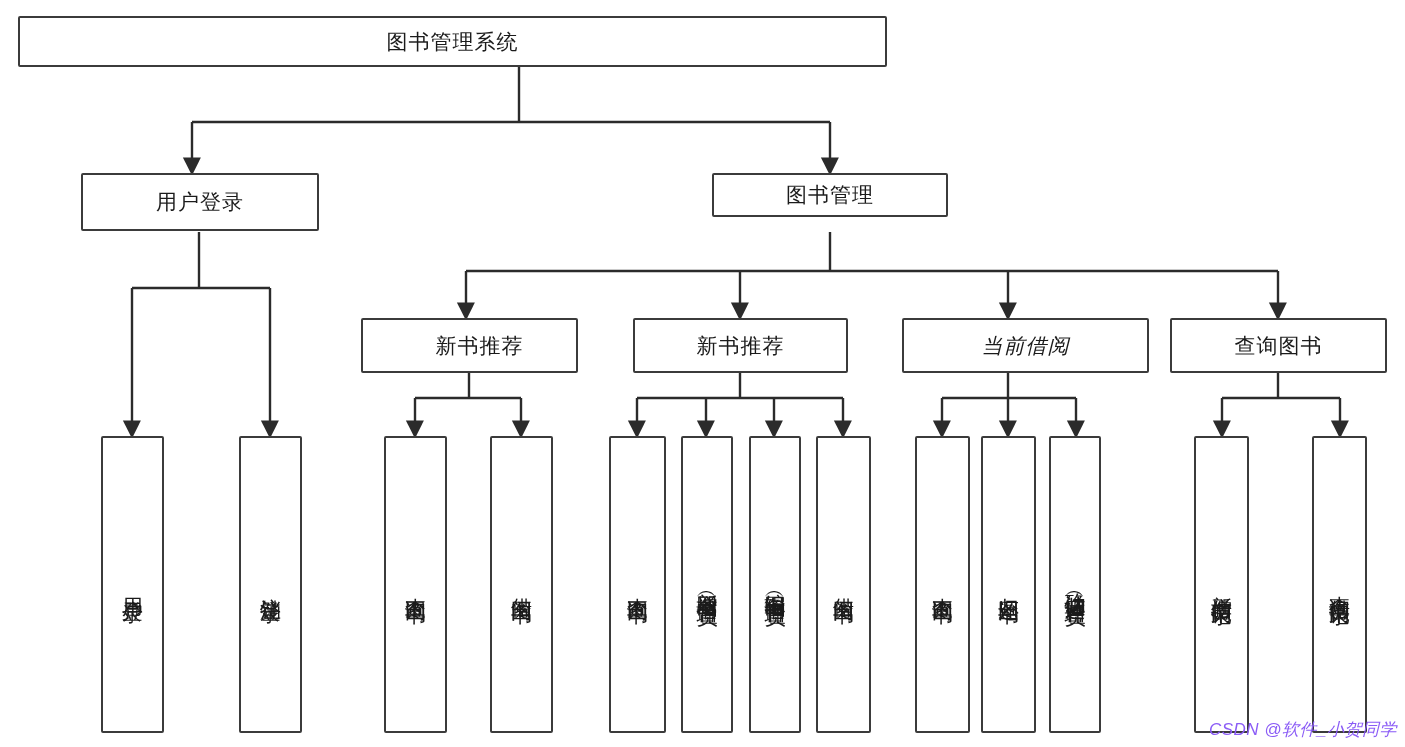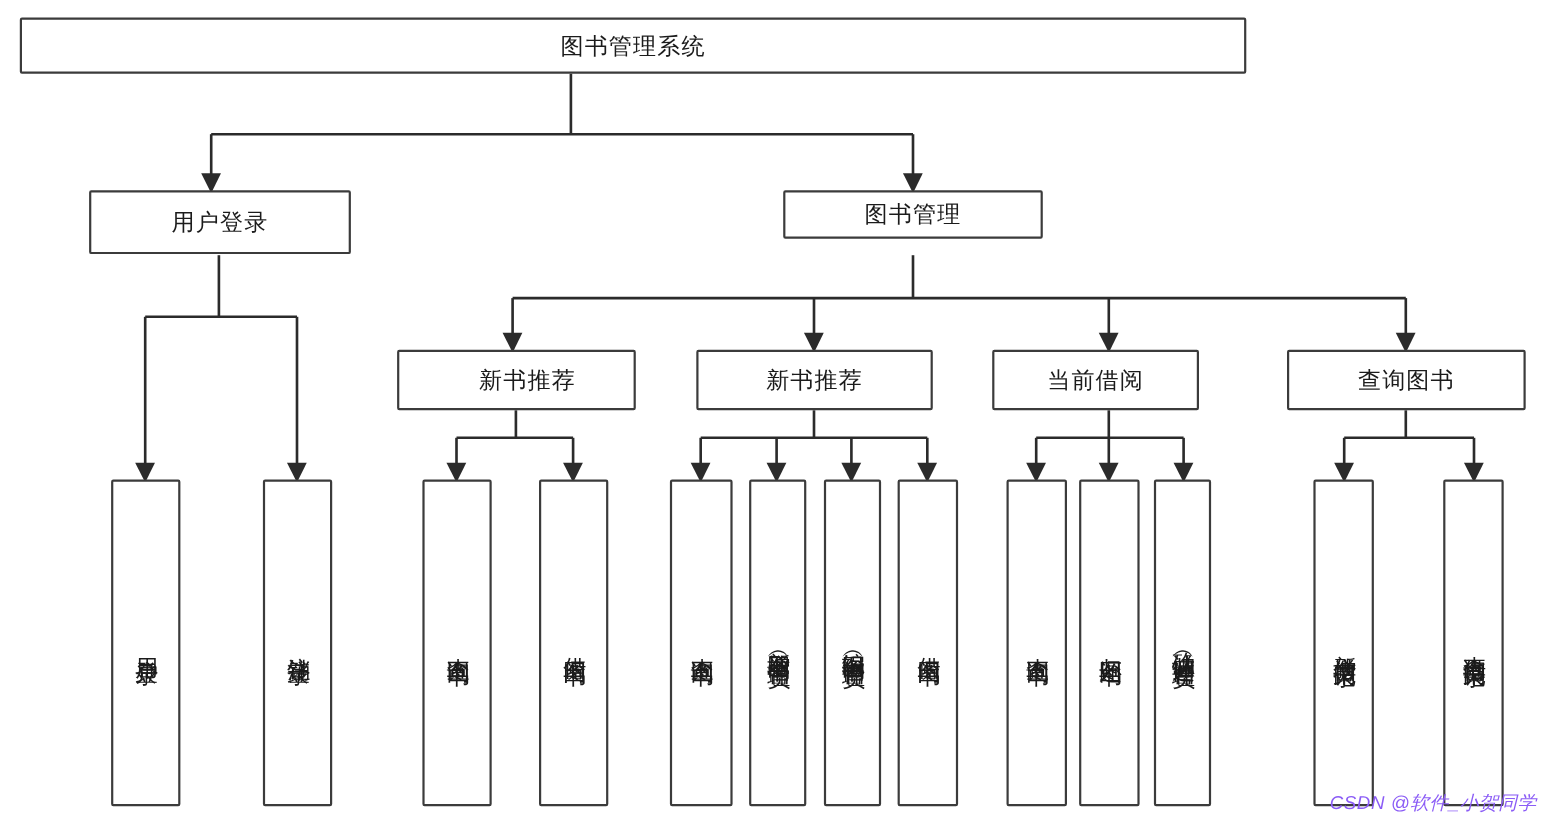--- a/index.html
+++ b/index.html
@@ -111,38 +111,38 @@
       <path d="M1008,398 L1008,429" marker-end="url(#arrow)"></path>
       <path d="M1076,398 L1076,429" marker-end="url(#arrow)"></path>
 
       <path d="M1278,373 L1278,398"></path>
       <path d="M1222,398 L1340,398"></path>
       <path d="M1222,398 L1222,429" marker-end="url(#arrow)"></path>
       <path d="M1340,398 L1340,429" marker-end="url(#arrow)"></path>
     </g>
   </svg>
 
-  <div class="node h" style="left:18px; top:16px; width:1115px; height:51px;">
+  <div class="node h" style="left:18px; top:16px; width:869px; height:51px;">
     <span>图书管理系统</span>
   </div>
 
   <div class="node h" style="left:81px; top:173px; width:238px; height:58px;">
     <span>用户登录</span>
   </div>
   <div class="node h" style="left:712px; top:173px; width:236px; height:44px;">
     <span>图书管理</span>
   </div>
 
   <div class="node h" style="left:361px; top:318px; width:217px; height:55px;padding-left:20px;">
     <span>新书推荐</span>
   </div>
   <div class="node h" style="left:633px; top:318px; width:215px; height:55px;">
     <span>新书推荐</span>
   </div>
-  <div class="node h" style="left:902px; top:318px; width:188px; height:55px;">
+  <div class="node h" style="left:902px; top:318px; width:247px; height:55px;font-style:italic;">
     <span>当前借阅</span>
   </div>
   <div class="node h" style="left:1170px; top:318px; width:217px; height:55px;">
     <span>查询图书</span>
   </div>
 
   <div class="node v" style="left:101px; top:436px; width:63px; height:297px;">
     <span class="vtext">用户登录</span>
   </div>
   <div class="node v" style="left:239px; top:436px; width:63px; height:297px;">

